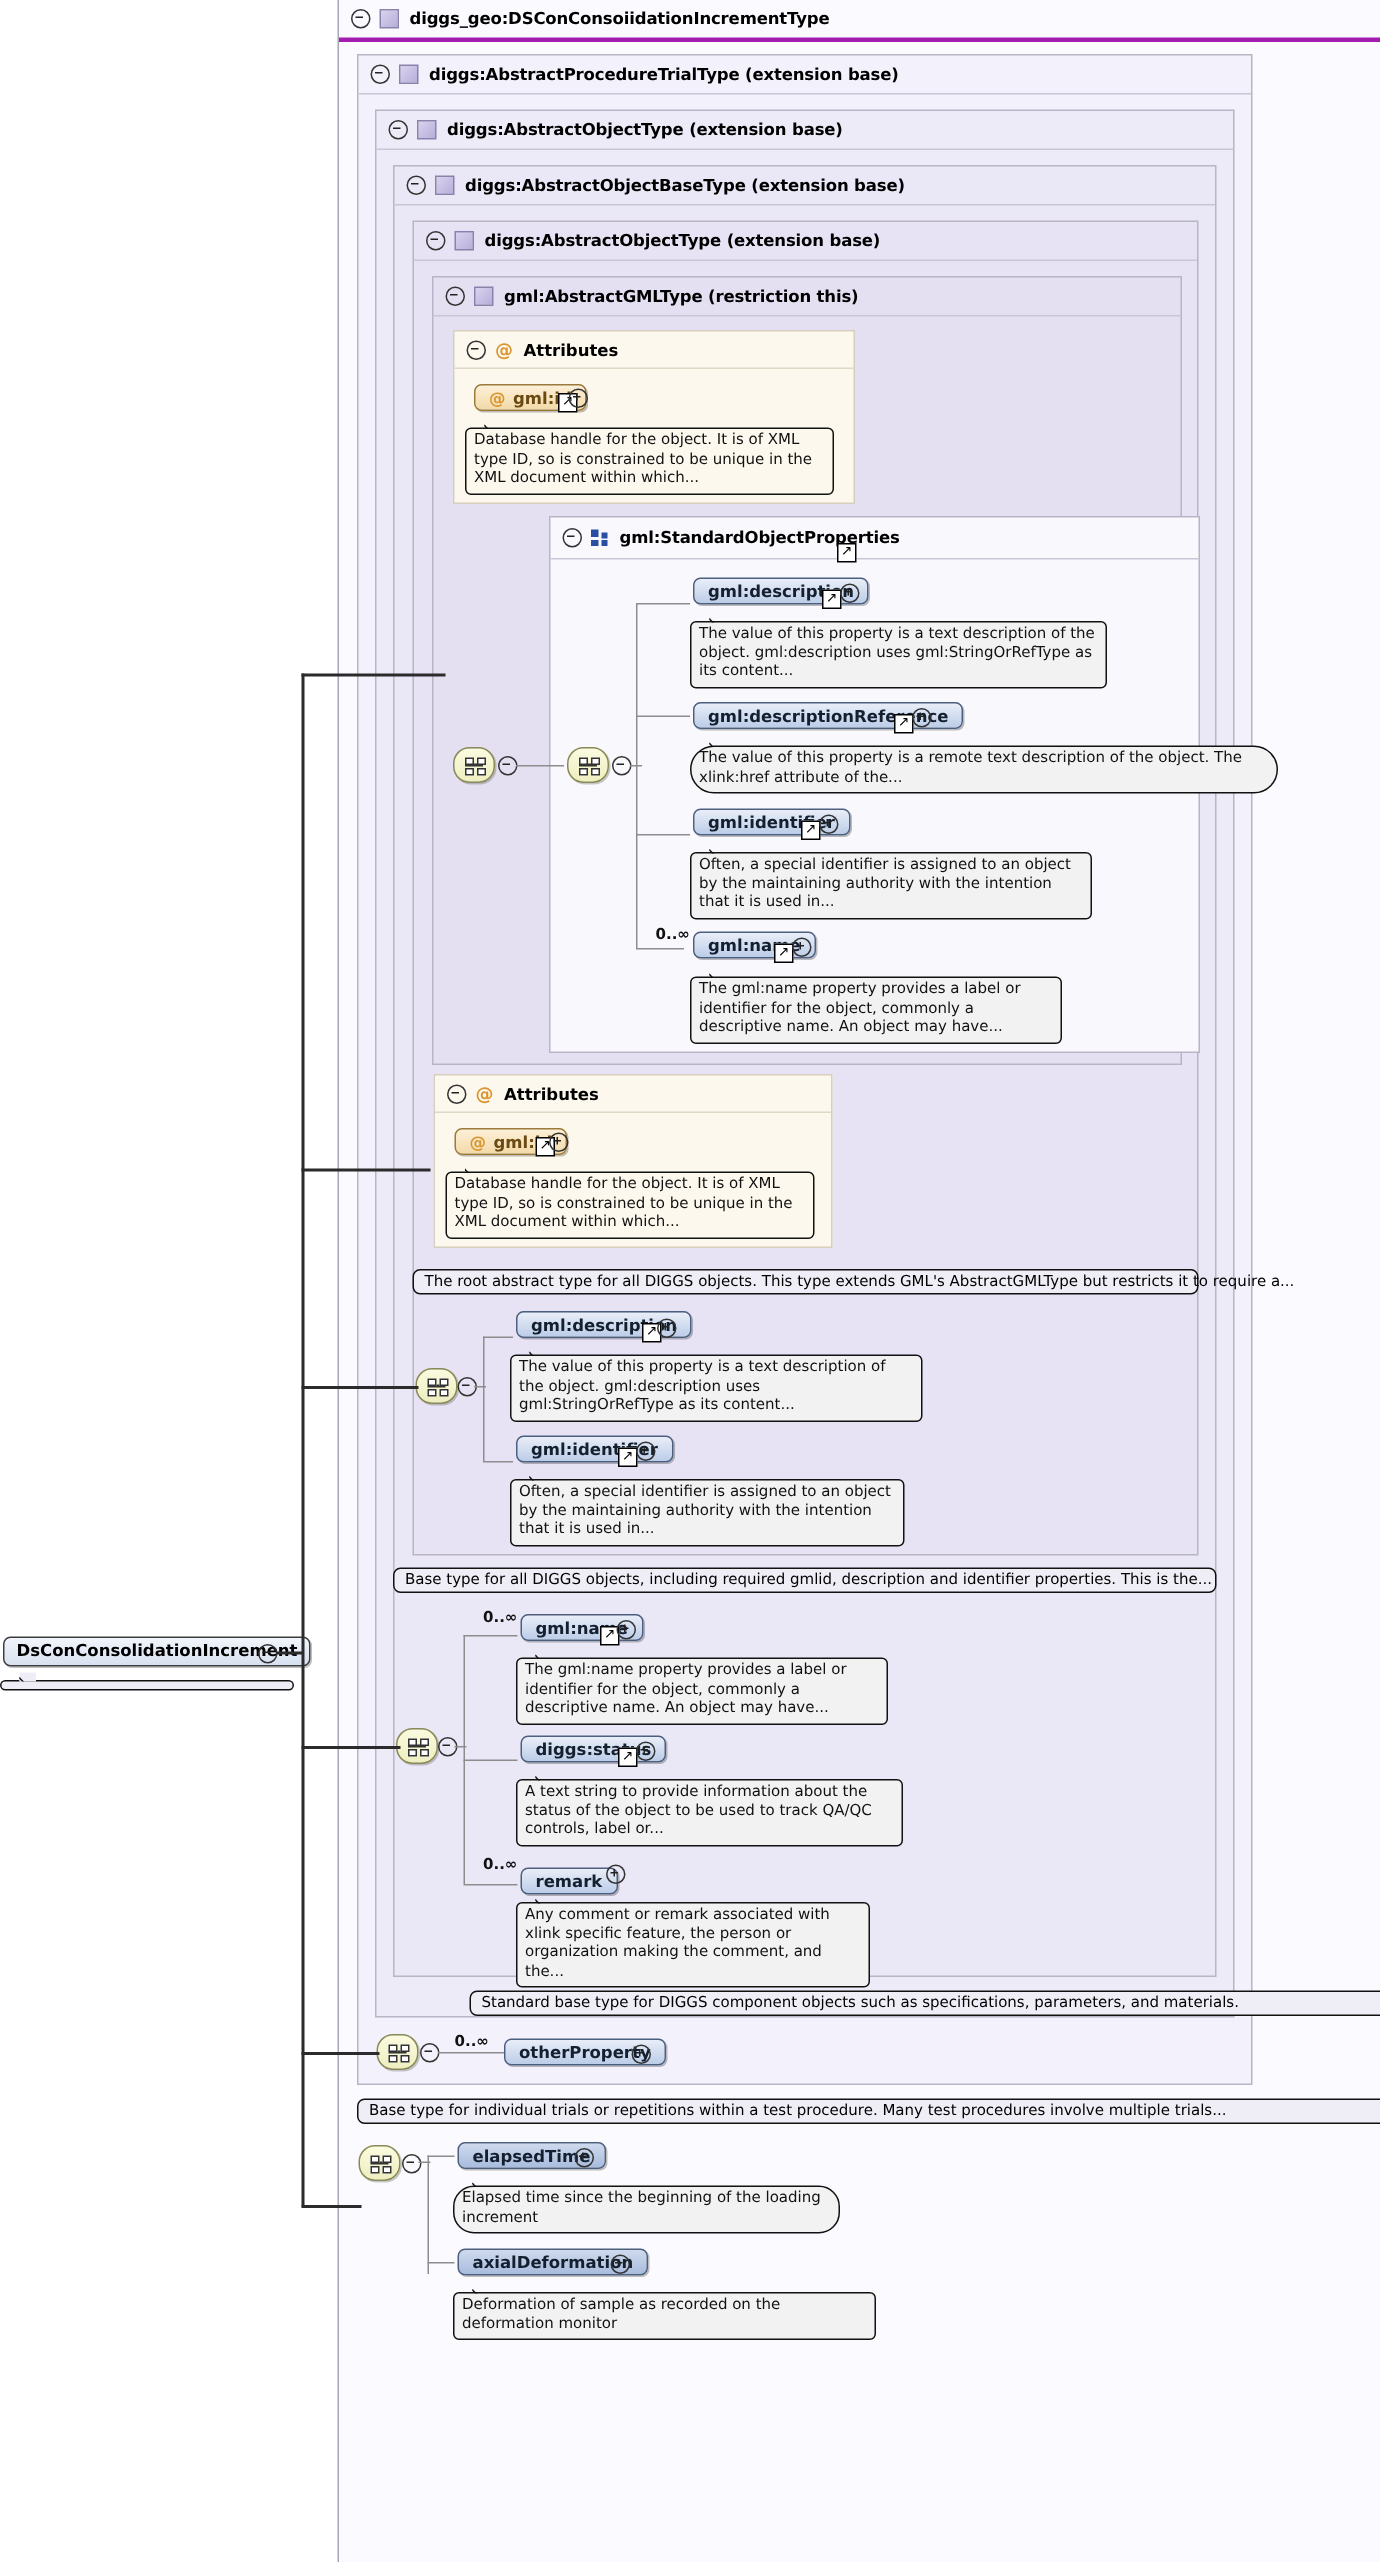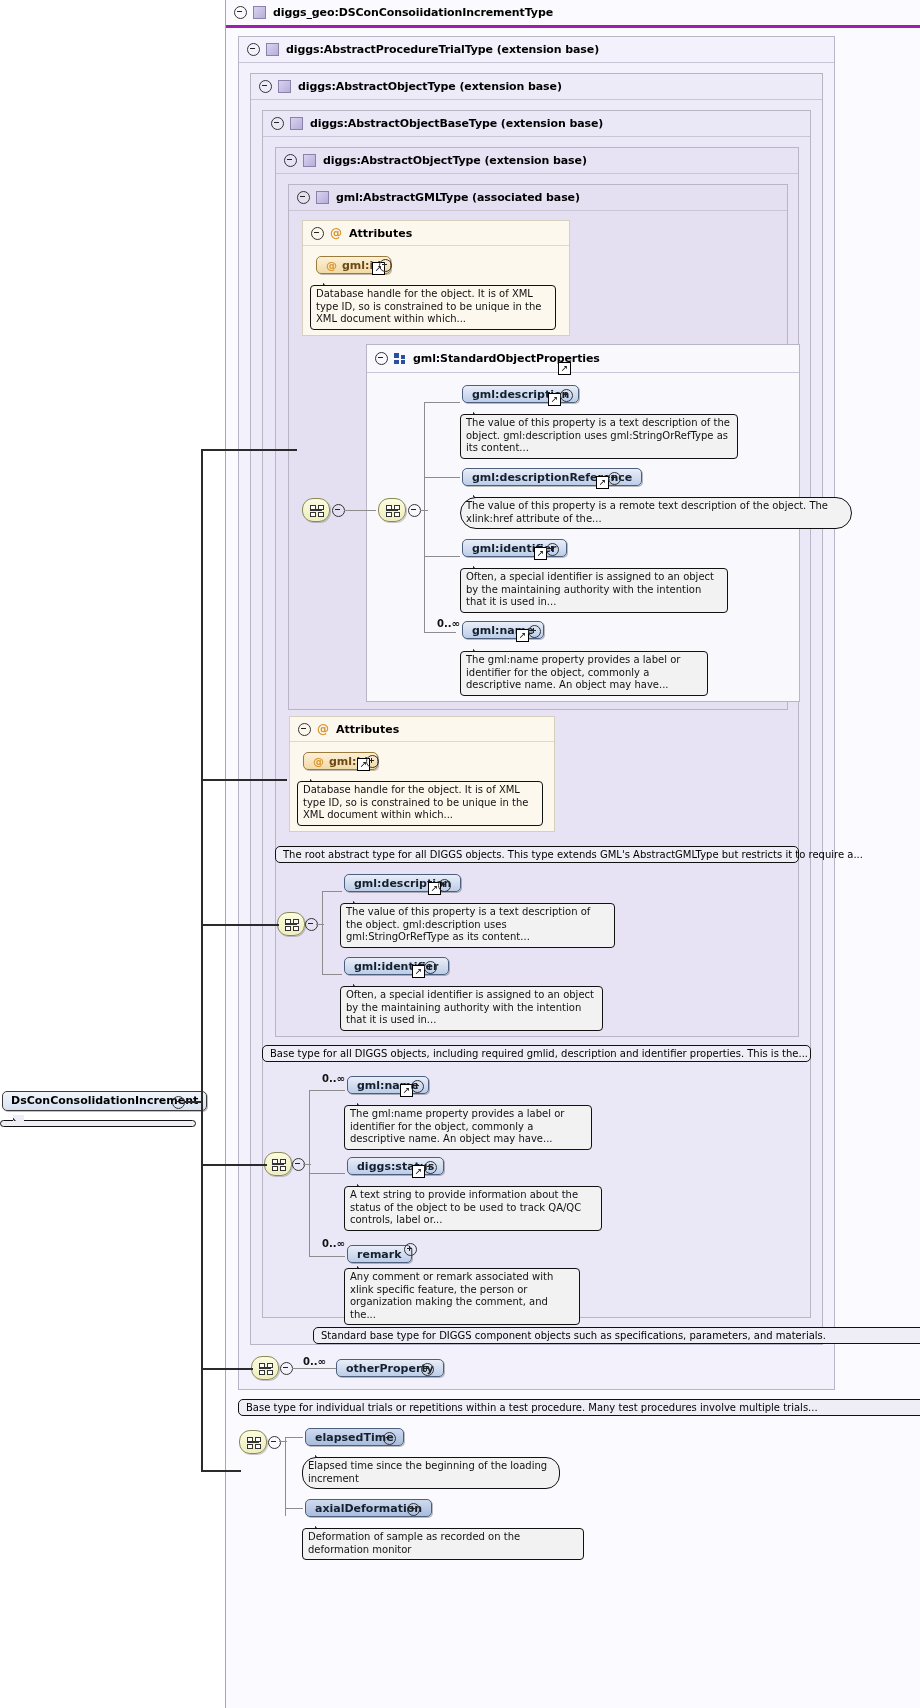--- a/index.html
+++ b/index.html
@@ -141,21 +141,21 @@
       <span class="tog"></span>
       <span class="sq"></span>
       <span class="lbl">diggs:AbstractObjectType (extension base)</span>
     </div>
   </div>
 
   <div class="typebox lvl5" style="left:288px;top:184px;width:500px;height:526px;">
     <div class="typehdr">
       <span class="tog"></span>
       <span class="sq"></span>
-      <span class="lbl">gml:AbstractGMLType (associated base)</span>
+      <span class="lbl">gml:AbstractGMLType (restriction this)</span>
     </div>
   </div>
 
   <div class="attrbox" style="left:302px;top:220px;width:268px;height:116px;">
     <div class="attrhdr">
       <span class="tog"></span>
       <span class="at">@</span>
       <span class="lbl">Attributes</span>
     </div>
   </div>

